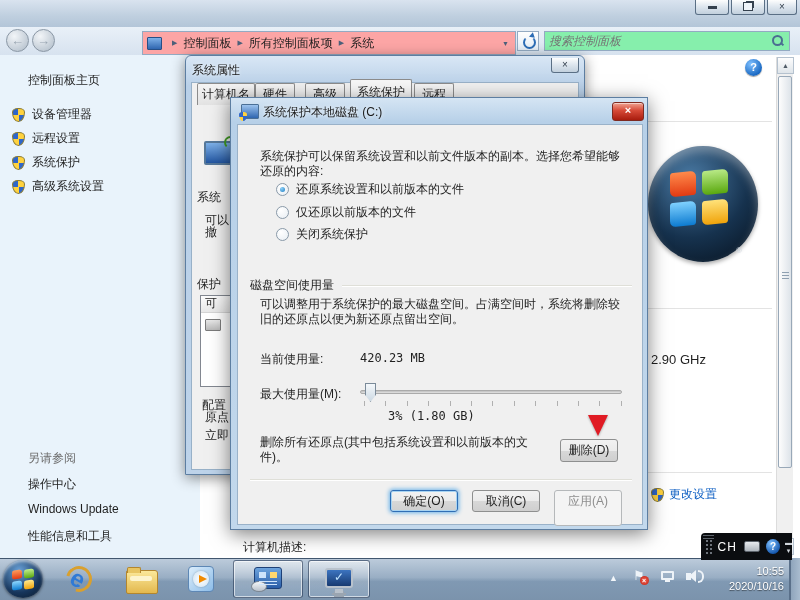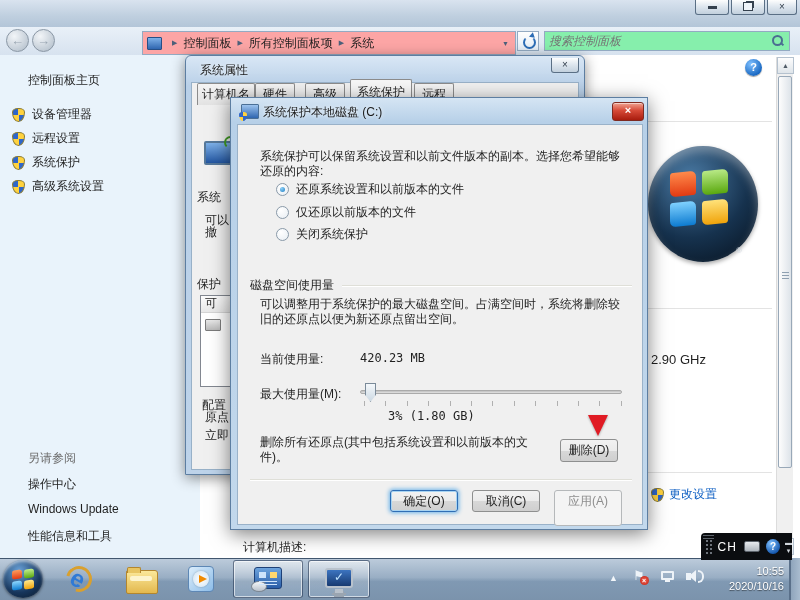--- a/index.html
+++ b/index.html
@@ -47,21 +47,21 @@
   .p3{left:22px;top:56px;background:linear-gradient(#7fd1ff,#0d7bd0);}
   .p4{left:54px;top:54px;background:linear-gradient(#ffe27a,#f0a30a);}
   .reg{left:736px;top:246px;color:#cfd8e2;font-size:8px;}
   .cpu-line{left:651px;top:352px;font-size:13px;color:#1f1f1f;}
   .chg{left:651px;top:486px;display:flex;align-items:center;gap:5px;}
   .chg a{color:#0a5dc2;text-decoration:none;}
   .compdesc{left:243px;top:539px;}
 
   
   .sp-win{left:185px;top:55px;width:400px;height:420px;background:linear-gradient(#d9e7f5,#b9d0e8 30px,#bdd3ea);border:1px solid #5d7ea1;border-radius:6px 6px 0 0;box-shadow:0 3px 14px rgba(0,0,0,.45);box-sizing:border-box;}
-  .sp-title{left:14px;top:6px;color:#1a1a1a;text-shadow:0 0 4px #fff;}
+  .sp-title{left:6px;top:6px;color:#1a1a1a;text-shadow:0 0 4px #fff;}
   .sp-close{left:365px;top:2px;width:28px;height:15px;}
   .sp-client{left:5px;top:26px;width:388px;height:388px;background:#f0f0f0;border:1px solid #98b1c8;box-sizing:border-box;}
   .tab{position:absolute;top:0;height:22px;border:1px solid #8c8c8c;border-bottom:none;border-radius:2px 2px 0 0;background:linear-gradient(#f4f4f4,#e3e3e3);box-sizing:border-box;text-align:center;line-height:20px;font-size:12px;color:#1f1f1f;}
   .tab.sel{background:#f7f7f7;height:26px;top:-4px;line-height:24px;}
   .sp-frag{color:#1f1f1f;}
   .sp-resticon{left:12px;top:58px;width:30px;height:24px;border:2px solid #56789a;border-radius:2px;background:linear-gradient(#7db0e8,#2255a0);box-sizing:border-box;}
   .sp-resticon:after{content:"";position:absolute;right:-5px;top:-7px;width:9px;height:9px;border:2px solid #3f9b22;border-radius:50%;border-bottom-color:transparent;}
   .sp-list{left:8px;top:212px;width:37px;height:92px;background:#fff;border:1px solid #828790;box-sizing:border-box;}
   .sp-listhdr{height:16px;background:linear-gradient(#fcfcfc,#e8e8e8);border-bottom:1px solid #d5d5d5;padding-left:4px;line-height:15px;}
   .sp-disk{margin:6px 0 0 4px;width:14px;height:10px;background:linear-gradient(#e8e8e8,#b9b9b9);border:1px solid #7b7b7b;border-radius:1px;}

